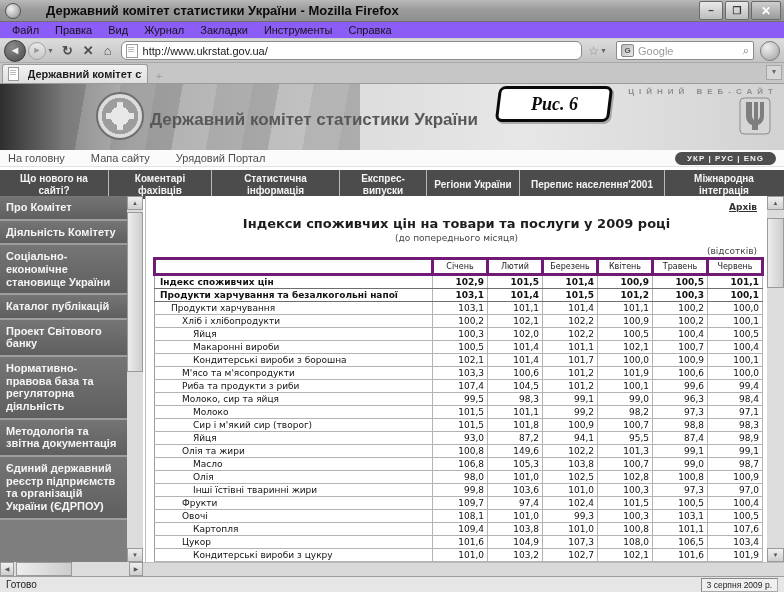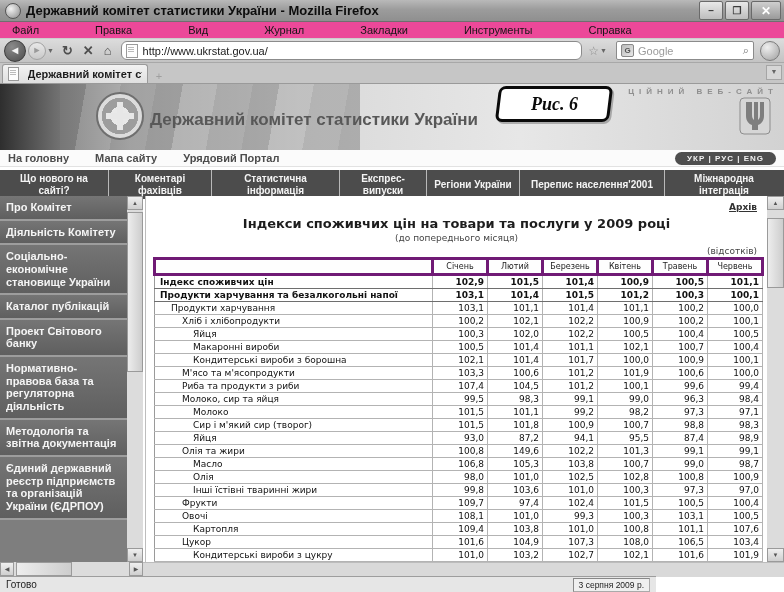--- a/index.html
+++ b/index.html
@@ -4,28 +4,28 @@
 <style>
   html,body{margin:0;padding:0;background:#888;}
   #screen{position:relative;width:784px;height:592px;background:#fff;overflow:hidden;
           font-family:"Liberation Sans",sans-serif;-webkit-font-smoothing:antialiased;}
   
   .titlebar{position:absolute;left:0;top:0;width:784px;height:22px;
     background:linear-gradient(#b9b9b9,#9c9c9c 45%,#8f8f8f);border-bottom:1px solid #6f6f6f;
     display:flex;align-items:center;padding:0 3px;box-sizing:border-box;}
   .app-icon{width:14px;height:14px;border-radius:50%;margin:0 5px 0 2px;
     background:radial-gradient(circle at 35% 35%,#f2f2f2,#8a8a8a);border:1px solid #555;}
-  .titlebar .wtitle{font-size:13px;font-weight:bold;color:#0d0d0d;flex:1;white-space:nowrap;overflow:hidden;}
+  .titlebar .wtitle{font-size:13px;font-weight:bold;color:#0d0d0d;flex:1;white-space:nowrap;overflow:hidden;margin-left:20px;}
   .winbtn{width:22px;height:17px;margin-left:2px;border:1px solid #6a6a6a;border-radius:2px;
     background:linear-gradient(#e9e9e9,#bdbdbd);display:flex;align-items:center;justify-content:center;
     font-size:10px;font-weight:bold;color:#3b3b3b;line-height:1;}
   .winbtn.close{background:linear-gradient(#cfcfcf,#9a9a9a);color:#fff;width:28px;font-size:12px;}
   
-  .menubar{position:absolute;left:0;top:22px;width:784px;height:17px;background:#ec4899;
-    border-bottom:1px solid #cdcdcd;display:flex;align-items:center;padding-left:4px;box-sizing:border-box;gap:40px;}
+  .menubar{position:absolute;left:0;top:22px;width:784px;height:17px;background:#8b5cf6;
+    border-bottom:1px solid #cdcdcd;display:flex;align-items:center;padding-left:4px;box-sizing:border-box;}
   .menu-item{font-size:11px;color:#161616;padding:1px 8px;}
   
   .navbar{position:absolute;left:0;top:39px;width:784px;height:24px;
     background:linear-gradient(#dcdcdc,#c3c3c3);border-bottom:1px solid #a8a8a8;
     display:flex;align-items:center;padding:0 4px;box-sizing:border-box;}
   .nav-circle{width:20px;height:20px;border-radius:50%;display:flex;align-items:center;justify-content:center;
     font-size:11px;line-height:1;}
   .back{background:radial-gradient(circle at 35% 30%,#8b8b8b,#4c4c4c);color:#f3f3f3;border:1px solid #3c3c3c;}
   .fwd{width:16px;height:16px;background:linear-gradient(#e8e8e8,#c9c9c9);color:#9a9a9a;border:1px solid #a2a2a2;margin-left:2px;font-size:9px;}
   .caret{font-size:7px;color:#666;margin:0 3px 0 1px;}
@@ -67,21 +67,21 @@
   .watermark{position:absolute;right:6px;top:3px;font-size:8px;font-weight:bold;color:#8f8f8f;letter-spacing:5px;}
   .trident{position:absolute;right:12px;top:12px;}
   .figure-callout{position:absolute;left:497px;top:2px;width:108px;height:30px;background:#fff;
     border:3px solid #0a0a0a;border-radius:7px;transform:skewX(-7deg);
     display:flex;align-items:center;justify-content:center;box-shadow:2px 2px 0 rgba(0,0,0,.25);}
   .figure-callout span{transform:skewX(7deg);font-size:18px;font-weight:bold;font-style:italic;color:#0a0a0a;
     font-family:"Liberation Serif",serif;}
   
   .navrow{position:absolute;left:0;top:150px;width:784px;height:17px;background:#fbfbfb;
     display:flex;align-items:center;box-sizing:border-box;padding:0 8px;border-bottom:1px solid #e2e2e2;}
-  .nav-link{font-size:11px;font-weight:bold;color:#4c4c4c;margin-right:26px;}
+  .nav-link{font-size:11px;font-weight:normal;color:#4c4c4c;margin-right:26px;}
   .lang{margin-left:auto;background:#4e4e4e;color:#f2f2f2;font-size:8px;font-weight:bold;
     letter-spacing:1px;border-radius:8px;padding:2px 12px;}
   
   .menutabs{position:absolute;left:0;top:170px;width:784px;height:29px;background:#4c4c4c;display:flex;}
   .mtab{border-right:1px solid #b9b9b9;color:#f4f4f4;font-size:10px;font-weight:bold;text-align:center;
     display:flex;align-items:center;justify-content:center;padding:1px 6px;box-sizing:border-box;line-height:1.15;}
   .mtab:nth-child(1){width:109px;} .mtab:nth-child(2){width:103px;} .mtab:nth-child(3){width:128px;}
   .mtab:nth-child(4){width:87px;}  .mtab:nth-child(5){width:93px;}  .mtab:nth-child(6){width:145px;}
   .mtab:nth-child(7){width:118px;border-right:none;}
   
@@ -109,21 +109,21 @@
   table.data col.c-lbl{width:278px;}
   table.data col.c-val{width:55px;}
   table.data th{font-size:8px;font-weight:normal;color:#222;border:3px solid #701a75;padding:2px 2px;
     background:#fefefe;text-align:center;}
   table.data td{font-size:9px;color:#111;border:1px solid #b3b3b3;border-left:1px solid #9a9a9a;
     padding:1px 3px;line-height:10px;white-space:nowrap;overflow:hidden;}
   td.lbl{text-align:left;}
   td.val{text-align:right;padding-right:7px;}
   tr.bold td{font-weight:bold;border-top:1px solid #6e6e6e;border-bottom:1px solid #6e6e6e;}
   
-  .statusbar{position:absolute;left:0;top:576px;width:656px;height:16px;background:#e6e6e6;
+  .statusbar{position:absolute;left:0;top:576px;width:784px;height:16px;background:#e6e6e6;
     border-top:1px solid #9d9d9d;display:flex;align-items:center;box-sizing:border-box;padding:0 6px;}
   .status-text{font-size:10px;color:#222;}
   .date-panel{margin-left:auto;border:1px solid #aaa;border-top-color:#888;border-left-color:#888;
     background:#efefef;font-size:8.5px;color:#222;padding:1px 5px;}
 </style>
 </head>
 <body>
 
 <div id="screen">
 

